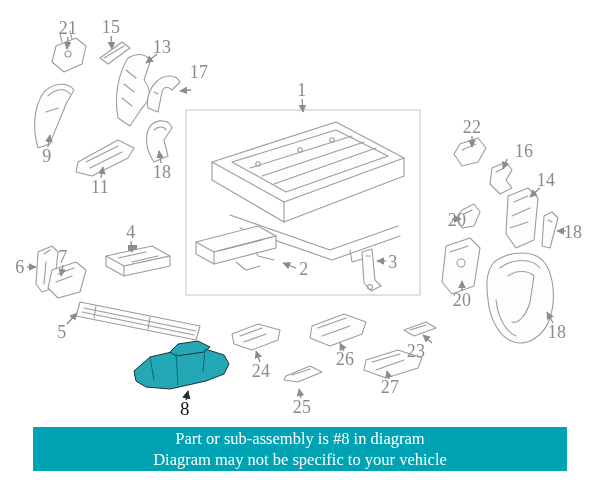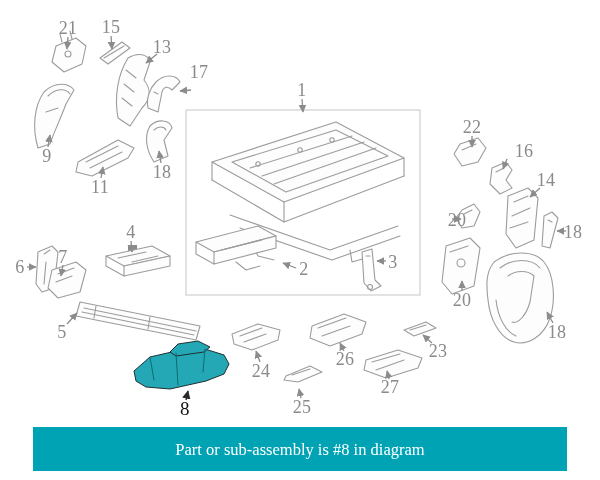--- a/index.html
+++ b/index.html
@@ -237,22 +237,23 @@
   <span class="callout" style="left:304px;top:269px">2</span>
   <span class="callout" style="left:393px;top:262px">3</span>
   <span class="callout" style="left:462px;top:300px">20</span>
   <span class="callout" style="left:557px;top:332px">18</span>
   <span class="callout" style="left:131px;top:232px">4</span>
   <span class="callout" style="left:20px;top:267px">6</span>
   <span class="callout" style="left:63px;top:257px">7</span>
   <span class="callout" style="left:62px;top:332px">5</span>
   <span class="callout" style="left:261px;top:371px">24</span>
   <span class="callout" style="left:345px;top:359px">26</span>
-  <span class="callout" style="left:438px;top:351px">23</span>
+  <span class="callout" style="left:416px;top:351px">23</span>
   <span class="callout" style="left:302px;top:407px">25</span>
   <span class="callout" style="left:390px;top:387px">27</span>
   <span class="callout dark" style="left:185px;top:409px">8</span>
 
   <div class="banner" style="background: rgb(0, 163, 180);">
     <div>Part or sub-assembly is #8 in diagram</div>
+    <div>Diagram may not be specific to your vehicle</div>
   </div>
 
 </div>
 
 </body></html>

